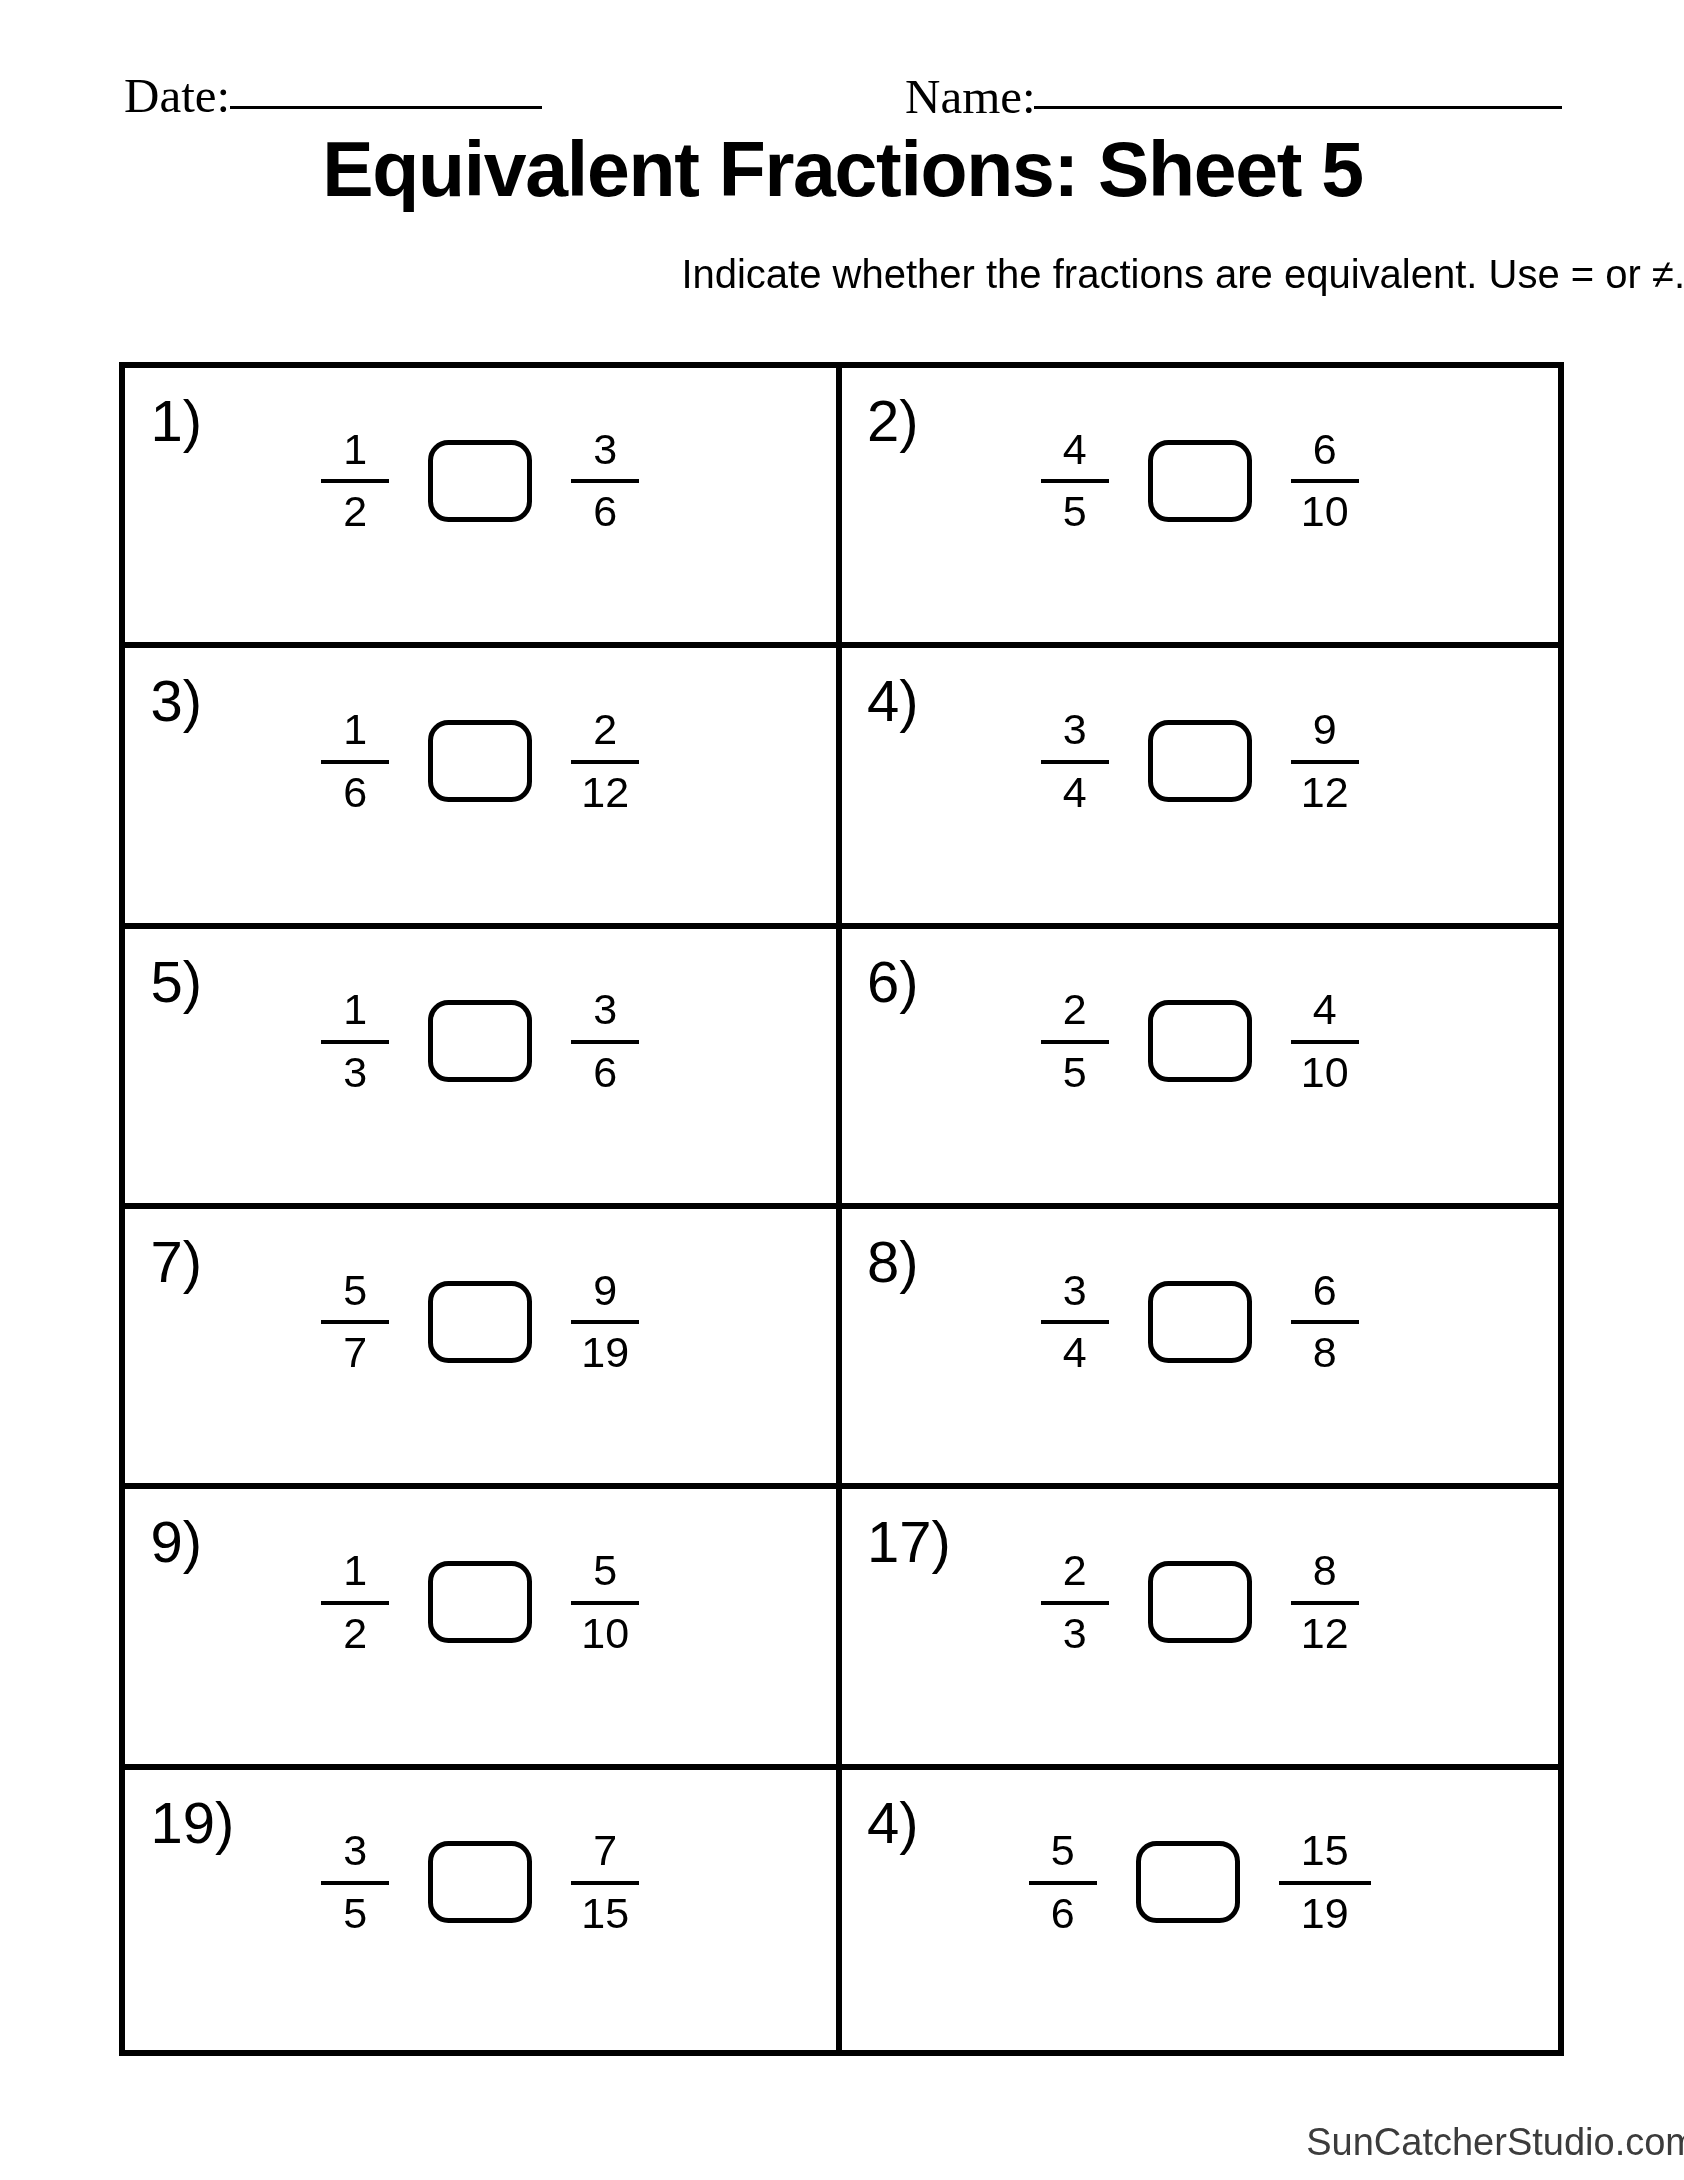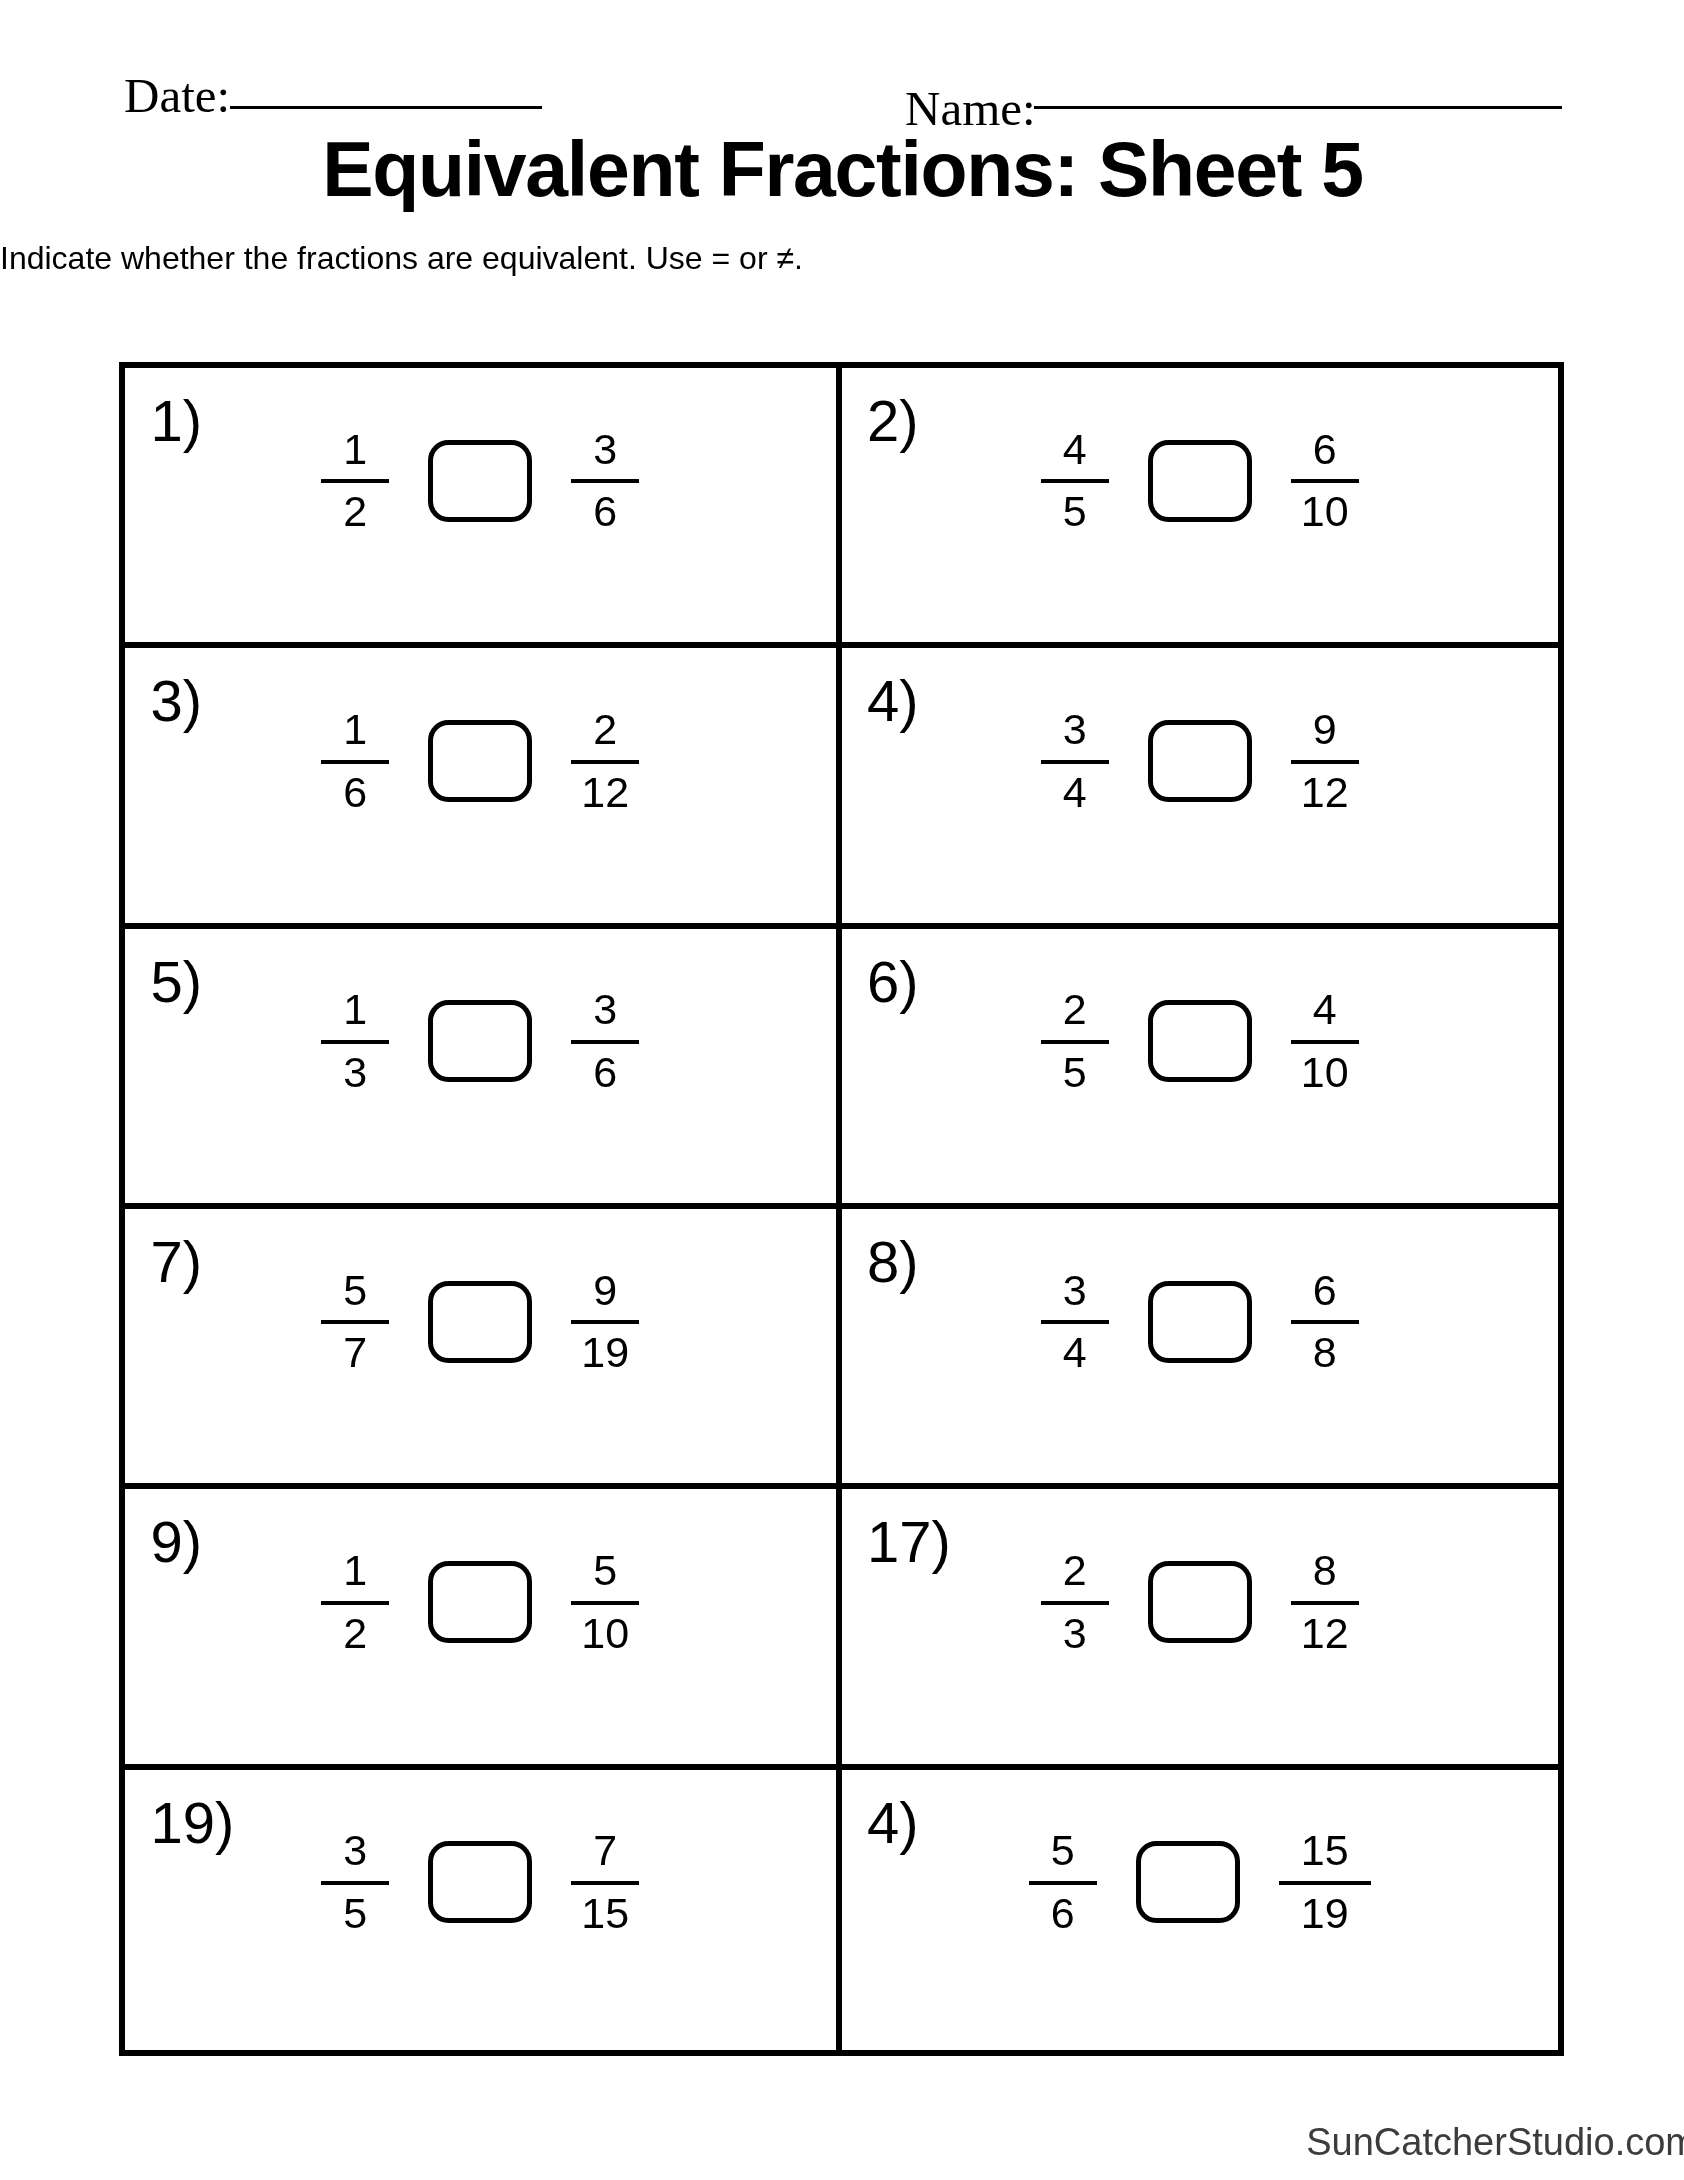--- a/index.html
+++ b/index.html
@@ -7,33 +7,33 @@
     width:1685px;height:2181px;
     background:#ffffff;
     position:relative;
     font-family:"Liberation Sans","DejaVu Sans",sans-serif;
     color:#000;
     overflow:hidden;
   }
   
   .hdr-label{position:absolute;font-size:49px;line-height:1;white-space:nowrap;font-family:Liberation Serif, serif;}
   #date-label{left:124px;top:71px;}
-  #name-label{left:905px;top:84px;}
+  #name-label{left:905px;top:72px;}
   .write-line{position:absolute;border-top:3.4px solid #000;height:0;}
   #date-line{left:230px;top:106px;width:312px;}
   #name-line{left:1034px;top:106px;width:528px;}
   
   .title{
     position:absolute;left:0;top:127px;width:100%;
     text-align:center;font-size:77px;font-weight:bold;letter-spacing:-1.3px;
     line-height:1.1;white-space:nowrap;
   }
   .instruction{
-    position:absolute;left:0;top:239px;width:100%;
-    text-align:left;font-size:32px;line-height:1.2;white-space:nowrap;
+    position:absolute;left:0;top:250px;width:100%;
+    text-align:right;font-size:40px;line-height:1.2;white-space:nowrap;
   }
   
   .sheet-table{
     position:absolute;left:119px;top:362px;
     width:1445px;height:1694px;
     border:6px solid #000;
     box-sizing:border-box;
     display:grid;
     grid-template-columns:1fr 1fr;
     grid-template-rows:repeat(6,1fr);

